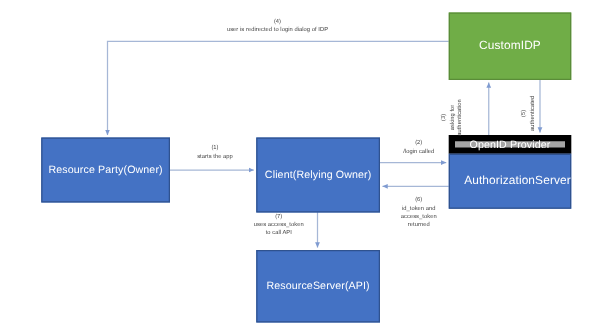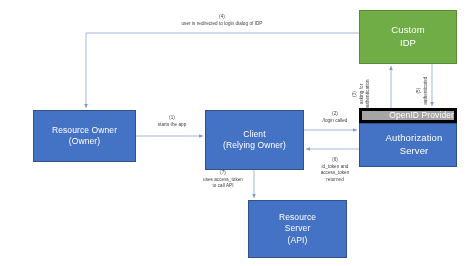--- a/index.html
+++ b/index.html
@@ -15,50 +15,49 @@
     position: relative;
     width: 474px;
     height: 266px;
     background: #ffffff;
     overflow: hidden;
   }
   .node {
     position: absolute;
     box-sizing: border-box;
     display: flex;
-    flex-direction: column;
+    flex-direction: row;
     align-items: center;
     justify-content: center;
     color: #ffffff;
     text-align: center;
     line-height: 1.35;
     letter-spacing: .1px;
   }
   .node-blue {
     background: #4472C4;
     border: 1px solid #2F528F;
   }
   .node-green {
     background: #70AD47;
     border: 1px solid #5A8C38;
   }
   .node-gray {
     background: #A5A5A5;
-    border: 3px solid #000000;
-    align-items: flex-end;
+    border: 5px solid #000000;
   }
   .node .line { display: block; white-space: nowrap; }
 
   
   #node-custom-idp      { left: 359px; top: 10px;  width: 98px;  height: 54px; font-size: 9.5px; }
   #node-openid-header   { left: 359px; top: 108px; width: 98px;  height: 15px; font-size: 8.5px; }
   #node-auth-server     { left: 359px; top: 123px; width: 98px;  height: 44px; font-size: 9.5px; padding-left: 12px; }
   #node-resource-owner  { left: 33px;  top: 110px; width: 103px; height: 52px; font-size: 8.5px; }
   #node-client          { left: 205px; top: 110px; width: 99px;  height: 60px; font-size: 8.5px; }
-  #node-resource-server { left: 205px; top: 200px; width: 99px;  height: 58px; font-size: 8.5px; margin-left: 43px; }
+  #node-resource-server { left: 205px; top: 200px; width: 99px;  height: 58px; font-size: 8.5px; }
 
   
   #wires {
     position: absolute;
     left: 0; top: 0;
     width: 474px; height: 266px;
     overflow: visible;
   }
 
   
@@ -120,21 +119,21 @@
   <div class="node node-gray" id="node-openid-header">
     <span class="line">OpenID Provider</span>
   </div>
 
   <div class="node node-blue" id="node-auth-server">
     <span class="line">Authorization</span>
     <span class="line">Server</span>
   </div>
 
   <div class="node node-blue" id="node-resource-owner">
-    <span class="line">Resource Owner</span>
+    <span class="line">Resource Party</span>
     <span class="line">(Owner)</span>
   </div>
 
   <div class="node node-blue" id="node-client">
     <span class="line">Client</span>
     <span class="line">(Relying Owner)</span>
   </div>
 
   <div class="node node-blue" id="node-resource-server">
     <span class="line">Resource</span>

